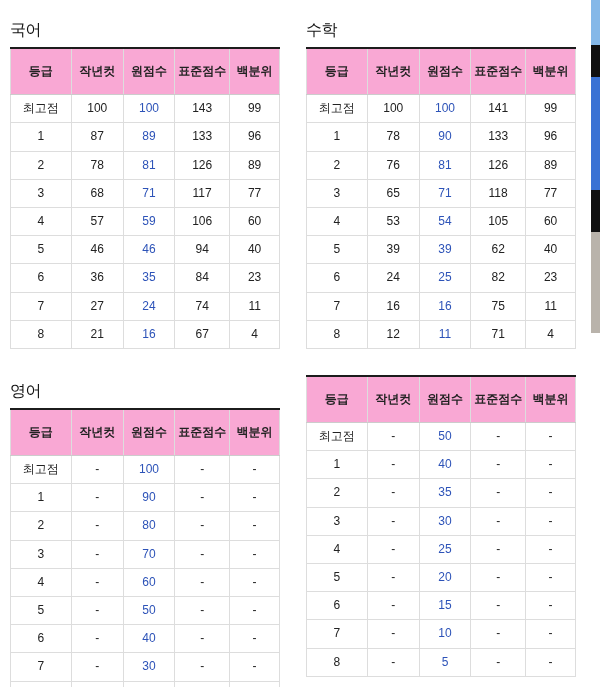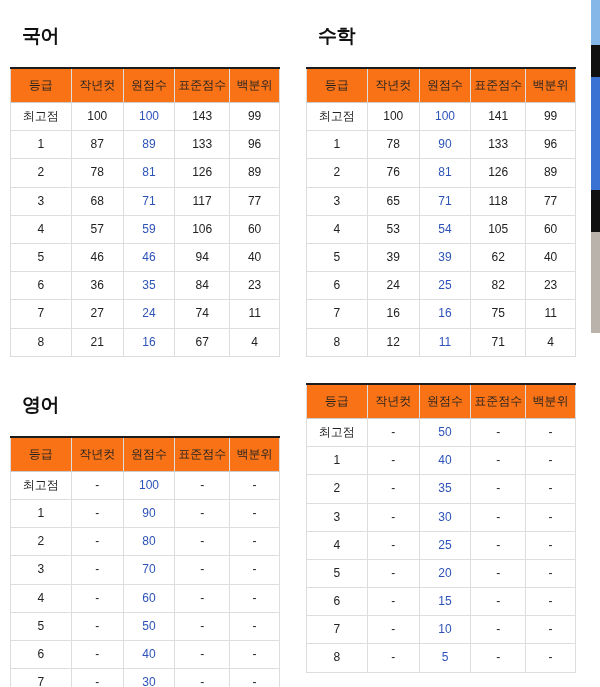--- a/index.html
+++ b/index.html
@@ -23,23 +23,23 @@
     row-gap: 26px;
   }
   .subject-head {
     display: flex;
     justify-content: space-between;
     align-items: flex-end;
     margin: 0 0 8px 0;
     min-height: 25px;
   }
   .subject-title {
-    font-size: 19px;
-    font-weight: 700;
-    margin: 12px;
+    font-size: 16px;
+    font-weight: 400;
+    margin: 0;
     color: #111111;
     letter-spacing: -0.5px;
     line-height: 1.1;
   }
   .subject-stats {
     font-size: 11.5px;
     font-weight: 700;
     color: #1c2340;
     padding-bottom: 2px;
     white-space: nowrap;
@@ -53,23 +53,23 @@
   table.score-table th,
   table.score-table td {
     border: 1px solid #dddddd;
     text-align: center;
     font-size: 12px;
     color: #222222;
     padding: 7px 2px;
     line-height: 1.1;
   }
   table.score-table th {
-    background: #f97316;
-    font-weight: 400;
-    padding: 10px 2px;
+    background: #f9a8d4;
+    font-weight: 700;
+    padding: 16px 2px;
     border-bottom: 1px solid #cccccc;
   }
   table.score-table th:nth-child(1) { width: 22.5%; }
   table.score-table th:nth-child(2) { width: 19.5%; }
   table.score-table th:nth-child(3) { width: 19%; margin-left: 28px; }
   table.score-table th:nth-child(4) { width: 20.5%; }
   table.score-table th:nth-child(5) { width: 18.5%; }
   table.score-table td.raw {
     color: var(--raw-color, #2d53b8);
   }

